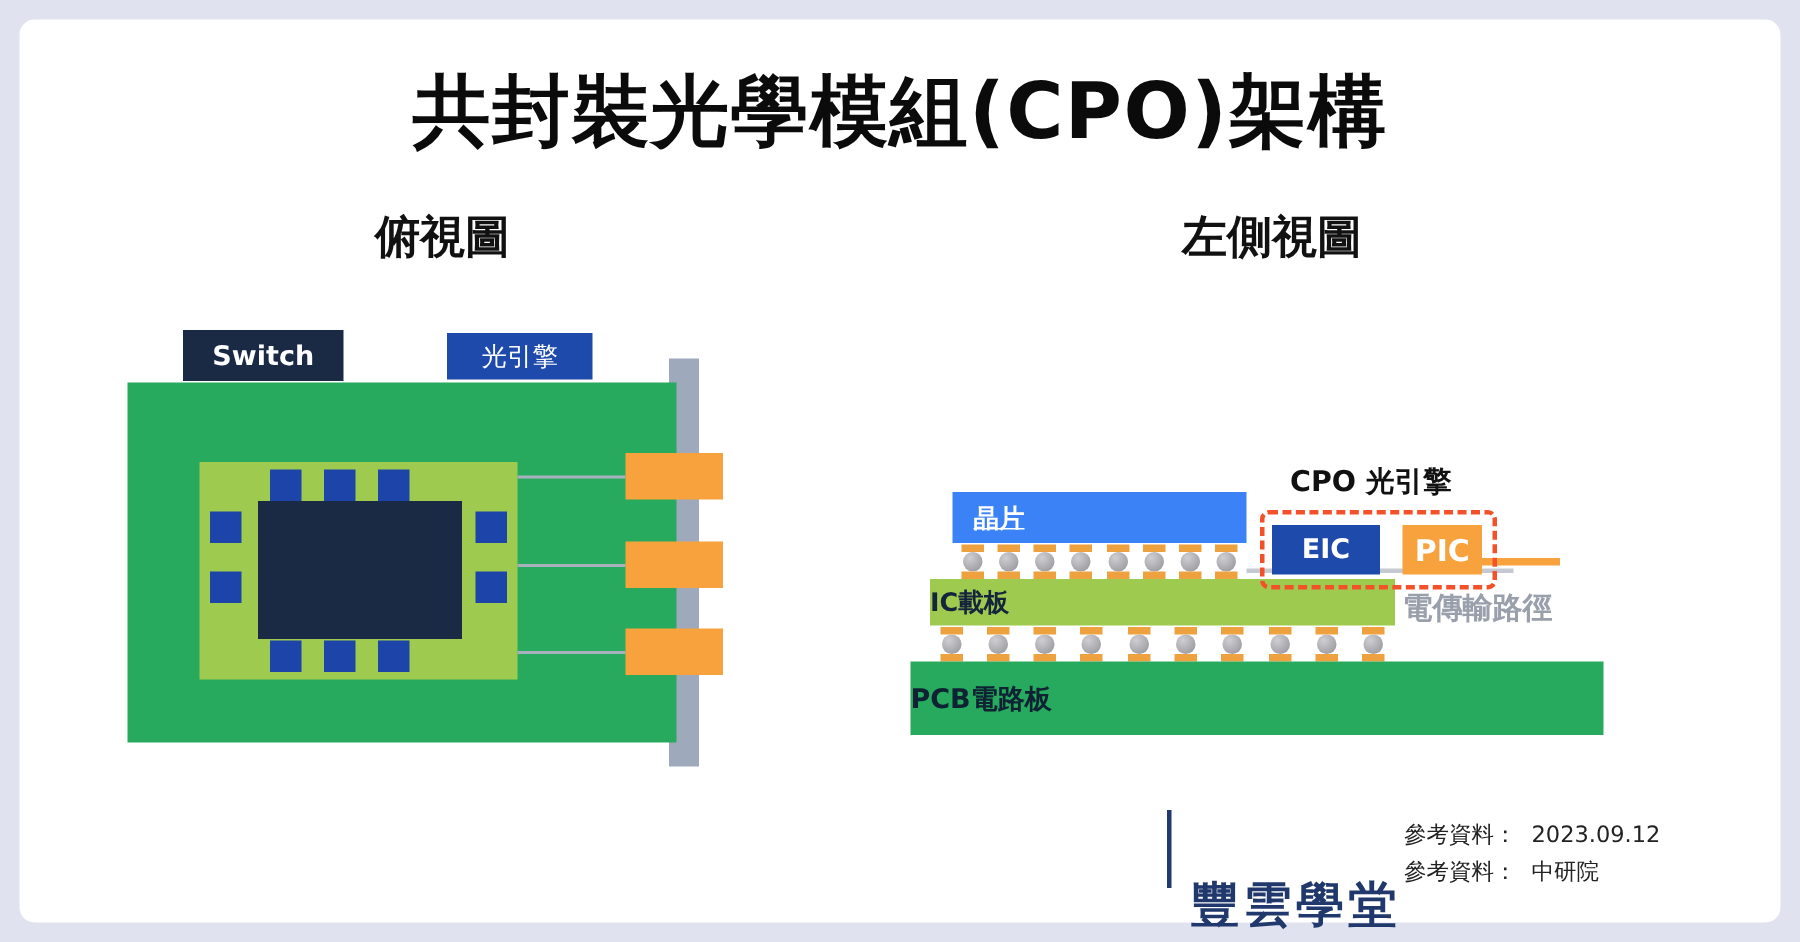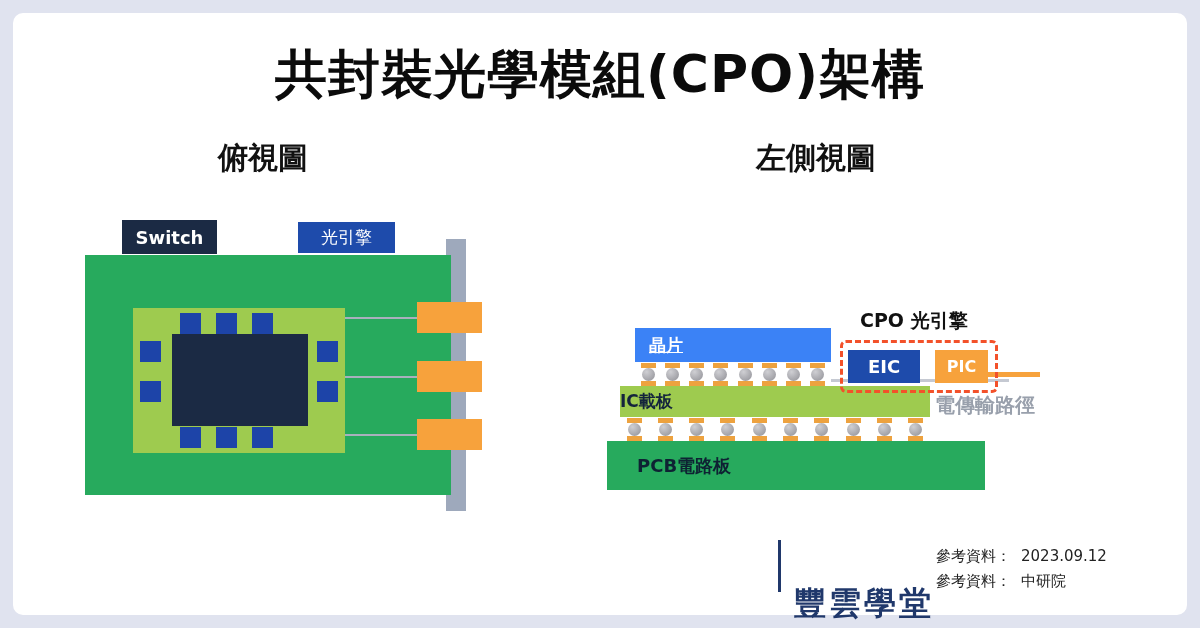--- a/index.html
+++ b/index.html
@@ -4,26 +4,26 @@
 <style>
   * { margin:0; padding:0; box-sizing:border-box; }
   html,body { width:1200px; height:628px; }
   body { background:#e0e3ef; font-family:"DejaVu Sans","Liberation Sans",sans-serif; }
   .canvas { position:relative; width:1200px; height:628px; background:#e0e3ef; overflow:hidden; }
   .card { position:absolute; left:13px; top:13px; width:1174px; height:602px; background:#ffffff; border-radius:10px; }
 
   .title { position:absolute; top:40px; left:0; width:100%; text-align:center;
            font-size:52px; font-weight:bold; color:#0b0b0b; letter-spacing:1px; }
 
-  .heading { position:absolute; top:138px; font-size:30px; font-weight:bold; color:#111; }
+  .heading { position:absolute; top:138px; font-size:30px; font-weight:bold; color:#111;margin-left:32px; }
   .heading.top  { left:263px; transform:translateX(-50%); }
   .heading.side { left:816px; transform:translateX(-50%); }
 
   
-  .tv-switch { position:absolute; left:122px; top:220px; width:95px; height:34px;
+  .tv-switch { position:absolute; left:122px; top:220px; width:107px; height:34px;
                background:#1b2a44; color:#fff; font-weight:bold; font-size:18px;
                display:flex; align-items:center; justify-content:center; z-index:5; }
   .tv-engine { position:absolute; left:298px; top:222px; width:97px; height:31px;
                background:#1e4bab; color:#fff; font-size:17px;
                display:flex; align-items:center; justify-content:center; z-index:5; }
   .tv-faceplate { position:absolute; left:446px; top:239px; width:20px; height:272px;
                   background:#9ea9bc; z-index:1; }
   .tv-board { position:absolute; left:85px; top:255px; width:366px; height:240px;
               background:#27aa5d; z-index:2; }
   .tv-substrate { position:absolute; left:48px; top:53px; width:212px; height:145px;
@@ -44,30 +44,30 @@
   .sv-chip { position:absolute; left:635px; top:328px; width:196px; height:34px; background:#3b82f6;
              color:#fff; font-size:17px; font-weight:bold; display:flex; align-items:center;
              padding-left:14px; z-index:3;text-decoration:underline; }
   .sv-gray-path { position:absolute; left:831px; top:379px; width:178px; height:3px; background:#c5c9d2; z-index:1; }
   .sv-dashed { position:absolute; left:840px; top:340px; width:158px; height:53px;
                border:3px dashed #f3512a; border-radius:6px; z-index:3; background:transparent; }
   .sv-eic { position:absolute; left:848px; top:350px; width:72px; height:33px; background:#1e4bab;
             color:#fff; font-weight:bold; font-size:18px; display:flex; align-items:center;
             justify-content:center; z-index:4; }
   .sv-pic { position:absolute; left:935px; top:350px; width:53px; height:33px; background:#f7a23c;
-            color:#fff; font-weight:bold; font-size:16px; display:flex; align-items:center;
+            color:#fff; font-weight:bold; font-size:20px; display:flex; align-items:center;
             justify-content:center; z-index:4; }
   .sv-fiber { position:absolute; left:988px; top:372px; width:52px; height:5px; background:#f7a23c; z-index:2; }
   .sv-path-label { position:absolute; left:935px; top:392px; font-size:20px; font-weight:bold; color:#99a0ac; z-index:5; }
   .sv-substrate { position:absolute; left:620px; top:386px; width:310px; height:31px; background:#9ecb4f;
                   color:#14243c; font-weight:bold; font-size:17px; display:flex; align-items:center;
                   padding-left:0; z-index:2; }
-  .sv-pcb { position:absolute; left:607px; top:441px; width:378px; height:49px; background:#27aa5d;
+  .sv-pcb { position:absolute; left:607px; top:441px; width:462px; height:49px; background:#27aa5d;
             color:#0e2233; font-weight:bold; font-size:18px; display:flex; align-items:center;
-            padding-left:30px; z-index:2; }
+            padding-left:0; z-index:2; }
   .ball-row { position:absolute; display:flex; justify-content:space-between; z-index:2; }
   .ball-row.row1 { left:640px; top:363px; width:186px; height:23px; }
   .ball-row.row2 { left:626px; top:418px; width:298px; height:23px; }
   .ball-unit { display:flex; flex-direction:column; align-items:center; width:16px; }
   .ball-unit .pad { width:15px; height:5px; background:#eda23f; }
   .ball-unit .ball { width:13px; height:13px; border-radius:50%;
                      background:radial-gradient(circle at 35% 30%, #cfcfd3, #8f8f95); }
 
   
   .footer-divider { position:absolute; left:778px; top:540px; width:3px; height:52px; background:#20386b; }

